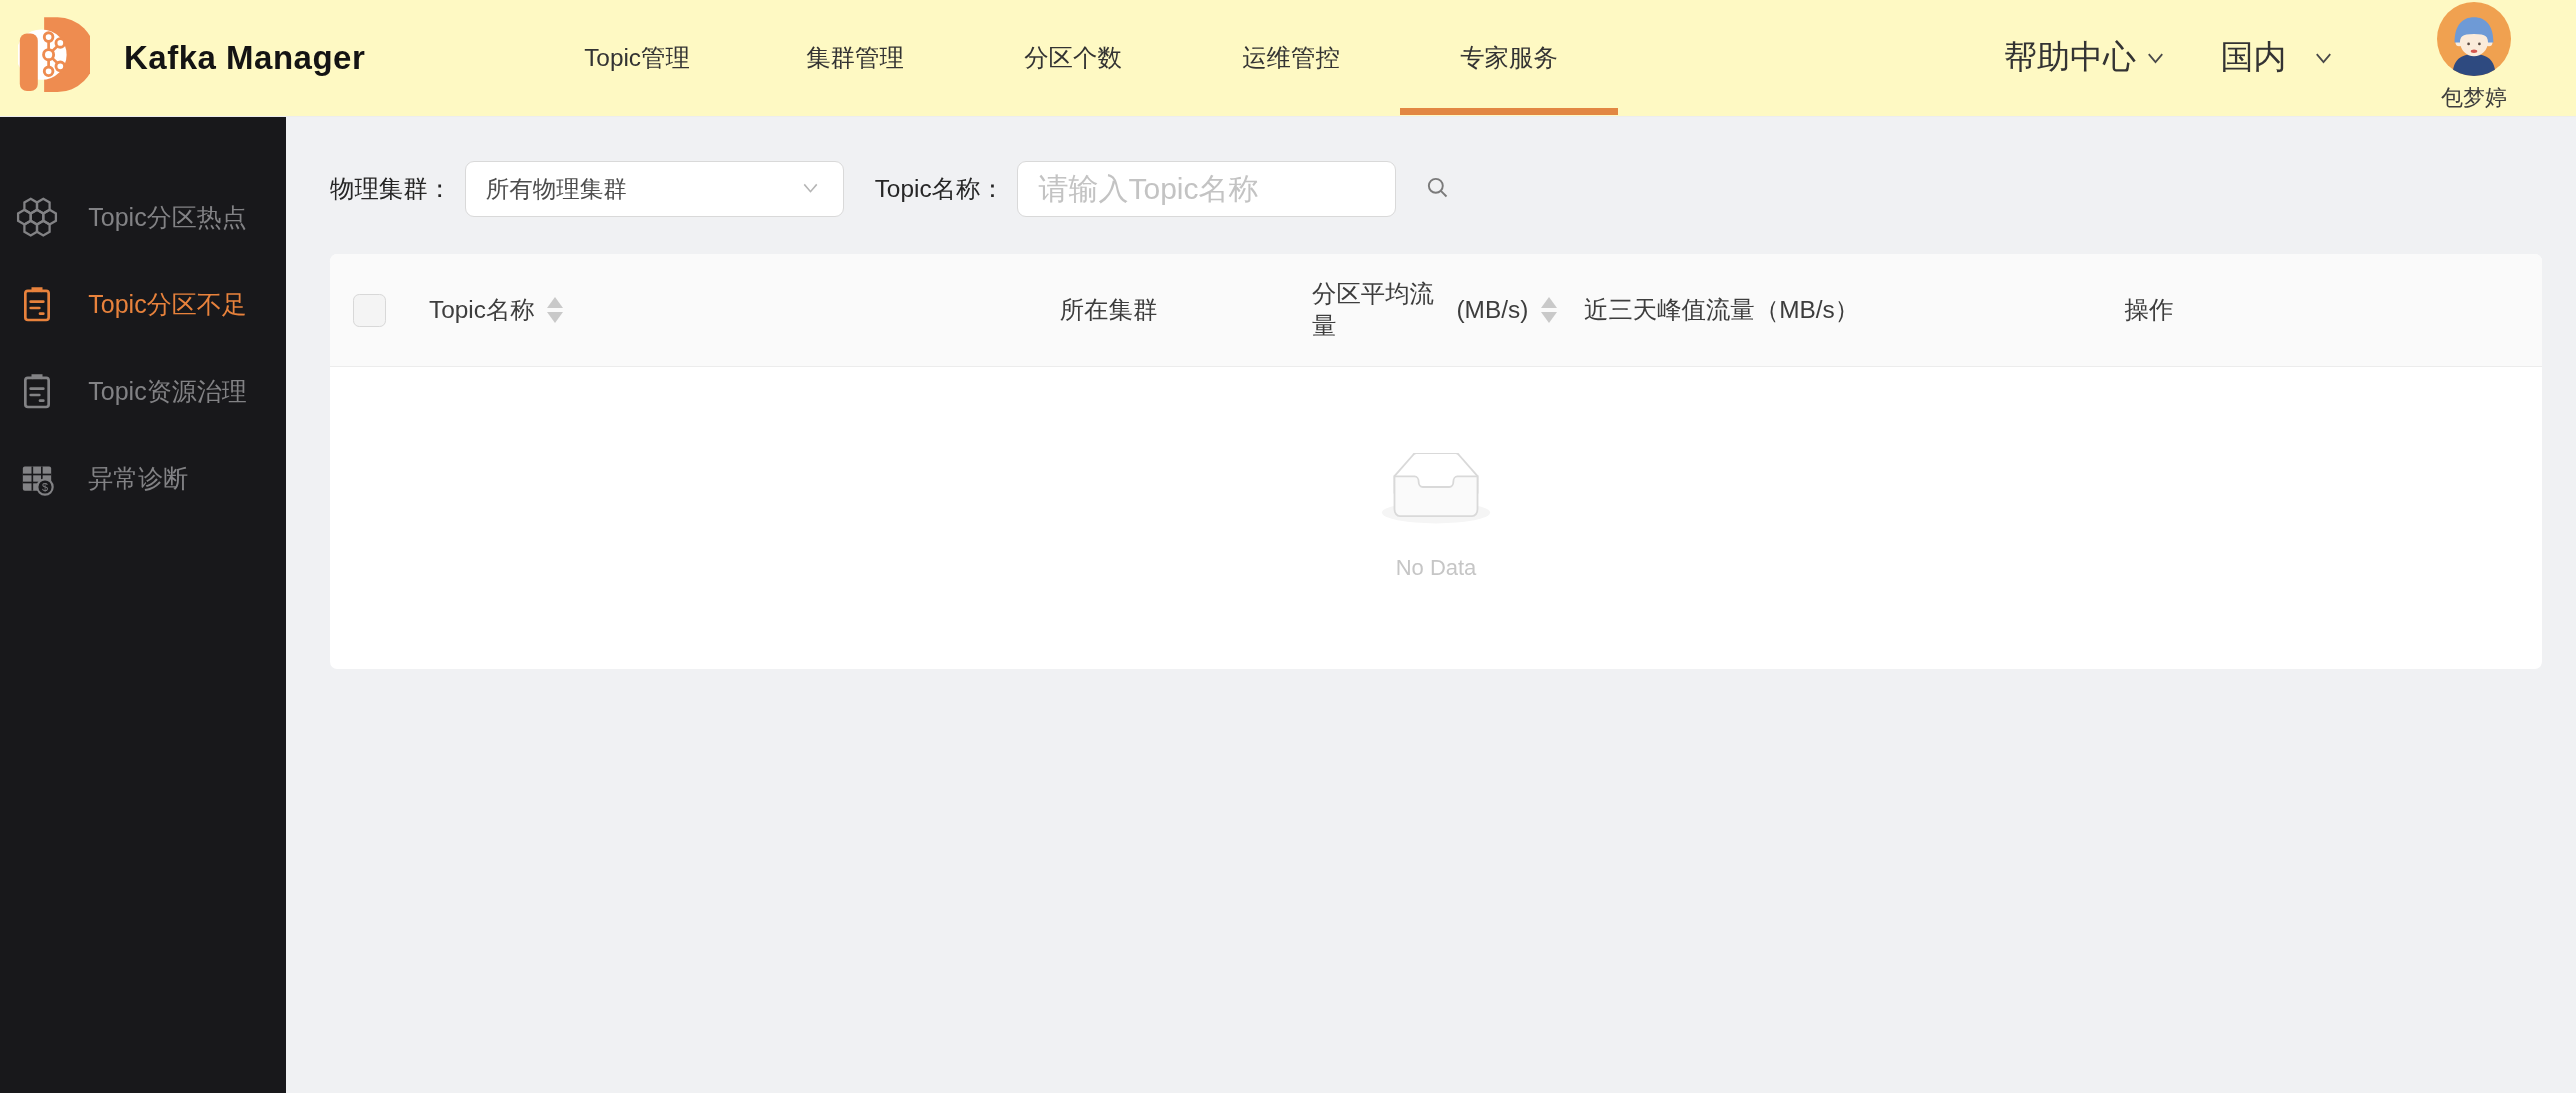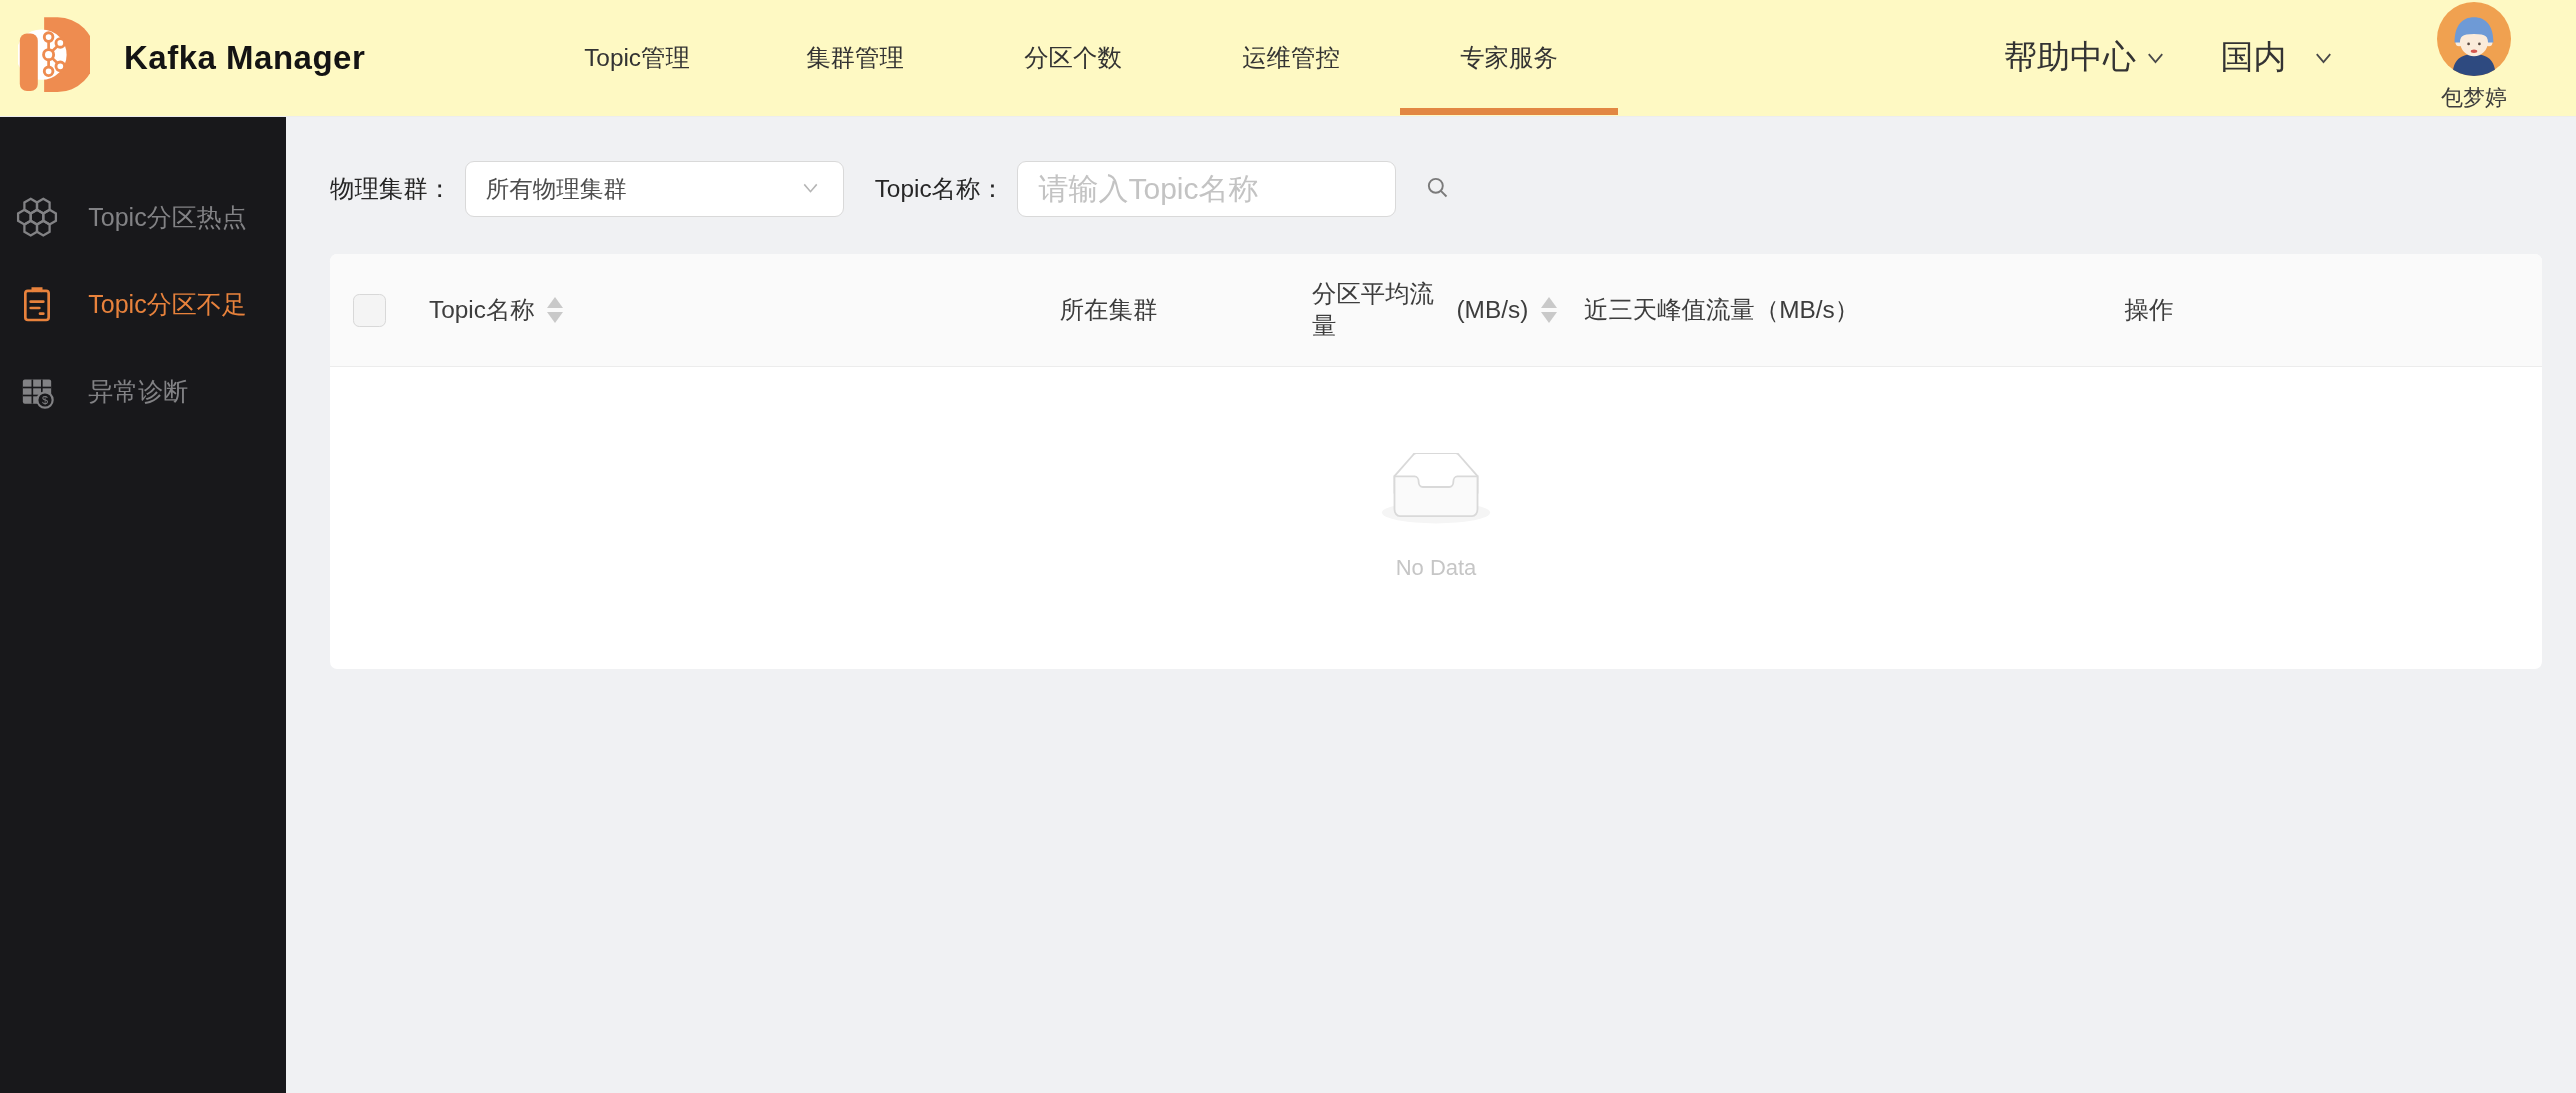--- a/index.html
+++ b/index.html
@@ -164,20 +164,32 @@
           <path d="M9.5 3.5 V2.2 H14.5 V3.5"></path>
           <path d="M8.2 10 h7.6"></path>
             <path d="M8.2 13.8 h5.2"></path>
             <path d="M13.8 17.2 h2"></path>
         </svg>
       </span>
       <span>Topic分区不足</span>
     </div>
     <div class="side-item">
       <span class="side-icon">
+        <svg width="40" height="40" viewBox="0 0 24 24" fill="none" stroke="currentColor" stroke-width="1.6" stroke-linecap="round">
+          <rect x="5" y="3.5" width="14" height="17.5" rx="1.5"></rect>
+          <path d="M9.5 3.5 V2.2 H14.5 V3.5"></path>
+          <path d="M8.2 10 h7.6"></path>
+            <path d="M8.2 13.8 h5.2"></path>
+            <path d="M13.8 17.2 h2"></path>
+        </svg>
+      </span>
+      <span>Topic资源治理</span>
+    </div>
+    <div class="side-item">
+      <span class="side-icon">
         <svg width="40" height="40" viewBox="0 0 24 24" style="font-size:28px">
           <rect x="3.5" y="4.5" width="17" height="14.5" rx="1.2" fill="currentColor"></rect>
           <g stroke="#18181B" stroke-width="1">
             <line x1="9.2" y1="4.5" x2="9.2" y2="19"></line>
               <line x1="14.9" y1="4.5" x2="14.9" y2="19"></line>
             <line x1="3.5" y1="9.3" x2="20.5" y2="9.3"></line>
               <line x1="3.5" y1="14.1" x2="20.5" y2="14.1"></line>
           </g>
           <circle cx="16.8" cy="16.8" r="4.6" fill="#18181B" stroke="currentColor" stroke-width="1.3"></circle>
           <text x="16.8" y="19.1" font-size="6.5" text-anchor="middle" fill="currentColor">$</text>

